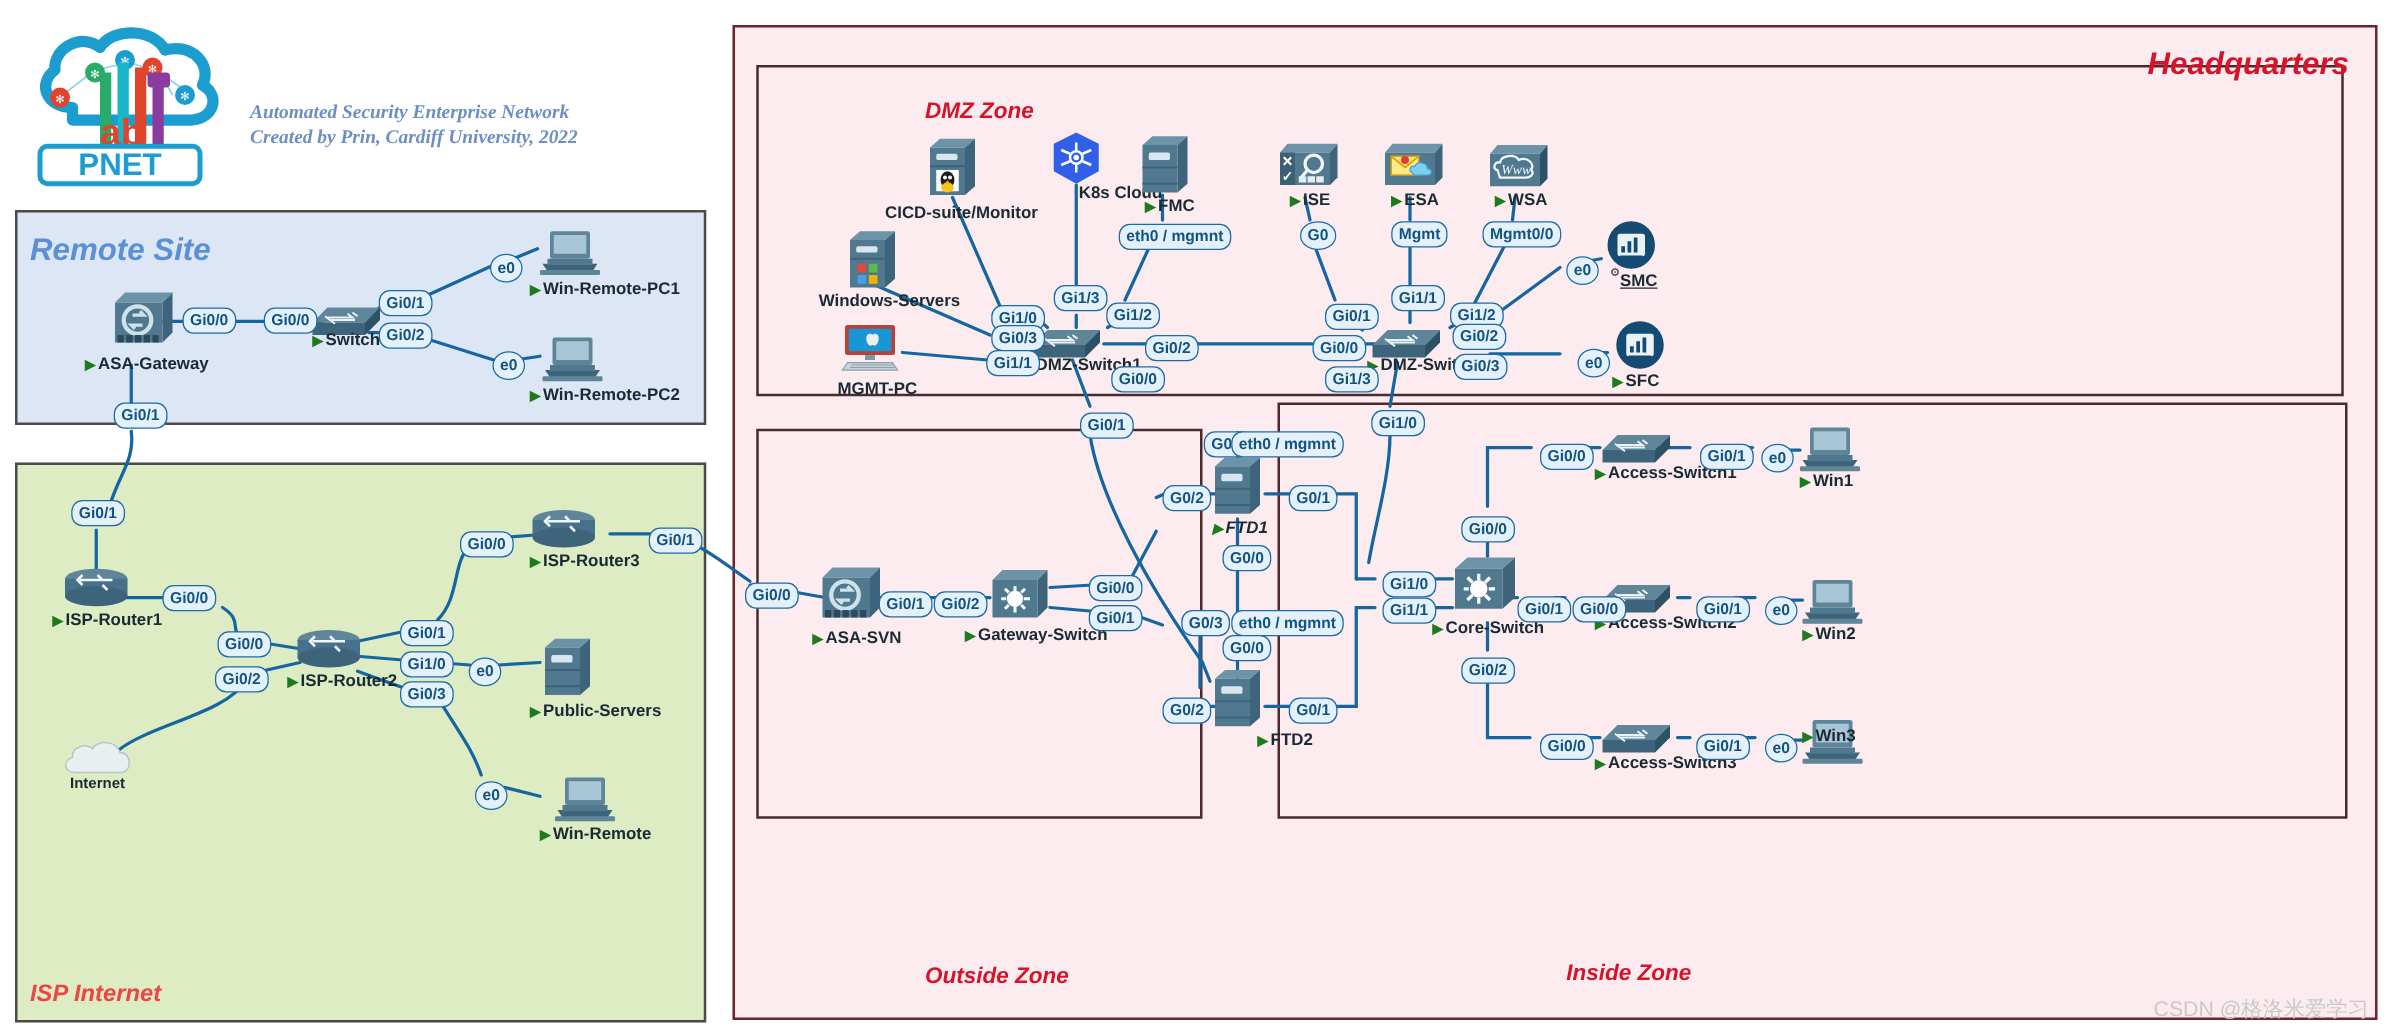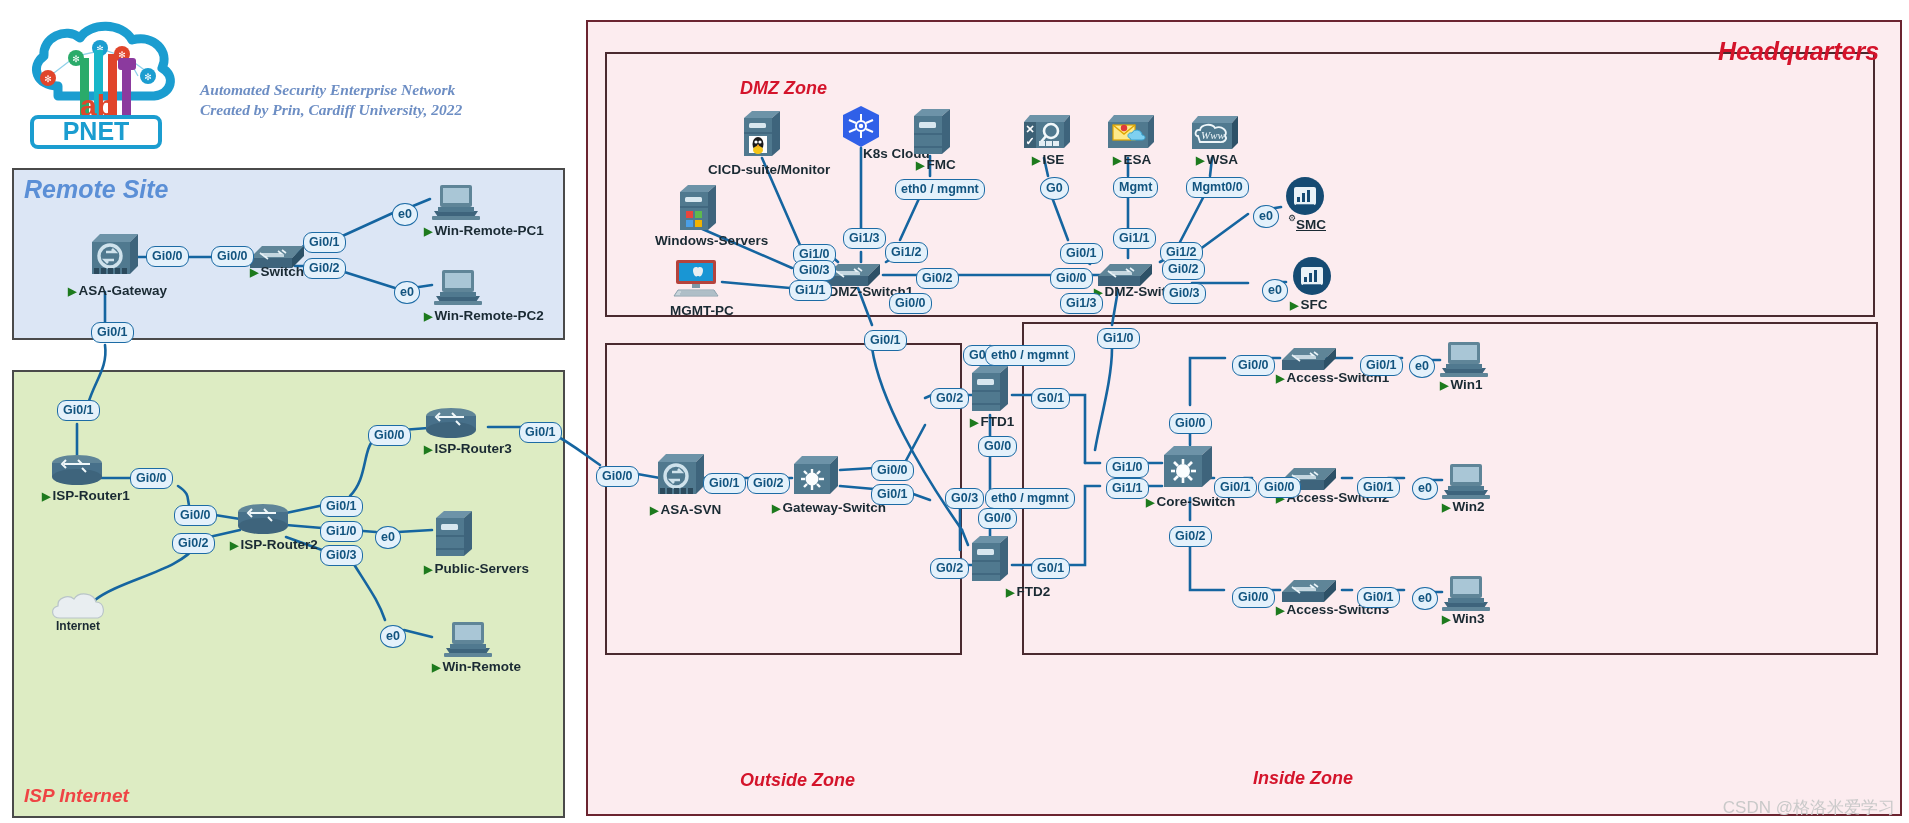--- a/index.html
+++ b/index.html
@@ -194,21 +194,21 @@
     <rect x="104" y="46" width="9" height="56" fill="#8b3a9e"></rect>
     <rect x="100" y="44" width="18" height="12" rx="3" fill="#8b3a9e"></rect>
     <text x="62" y="102" font-size="30" font-weight="bold" fill="#e0452b" font-family="Liberation Sans,sans-serif">ab</text>
     <rect x="14" y="103" width="128" height="30" rx="6" fill="none" stroke="#1b9dd0" stroke-width="4"></rect>
     <text x="78" y="126" font-size="25" font-weight="bold" fill="#1b9dd0" text-anchor="middle" font-family="Liberation Sans,sans-serif">PNET</text>
   </svg>
 
   <div class="hdr-title" style="left:200px;top:80px;">Automated Security Enterprise Network</div>
   <div class="hdr-title" style="left:200px;top:100px;">Created by Prin, Cardiff University, 2022</div>
 
-  <div class="zone-title t-remote" style="left:24px;top:175px;">Remote Site</div>
+  <div class="zone-title t-remote" style="left:24px;top:186px;">Remote Site</div>
   <div class="zone-title t-isp" style="left:24px;top:785px;">ISP Internet</div>
   <div class="zone-title t-hq" style="left:1718px;top:37px;">Headquarters</div>
   <div class="zone-title t-dmz" style="left:740px;top:78px;">DMZ Zone</div>
   <div class="zone-title t-outside" style="left:740px;top:770px;">Outside Zone</div>
   <div class="zone-title t-inside" style="left:1253px;top:768px;">Inside Zone</div>
 
   <div class="node" style="left:86px;top:228px;width:56px;height:52px;">
     <svg class="glyph" width="56" height="52" viewBox="0 0 56 52">
       <polygon points="6,14 44,14 52,6 14,6" fill="#6d93a8"></polygon>
         <polygon points="44,14 44,46 52,38 52,6" fill="#3e647c"></polygon>
@@ -546,21 +546,21 @@
   <div class="node" style="left:968px;top:363px;width:44px;height:52px;">
     <svg class="glyph" width="44" height="52" viewBox="0 0 44 52">
       <polygon points="4,10 32,10 40,3 12,3" fill="#6d93a8"></polygon>
         <polygon points="32,10 32,48 40,41 40,3" fill="#3e647c"></polygon>
       <rect x="4" y="10" width="28" height="38" fill="#50798f"></rect>
       <rect x="9" y="16" width="17" height="6" rx="1.5" fill="#d8e7ef"></rect>
       <line x1="4" y1="28" x2="32" y2="28" stroke="#3e647c" stroke-width="1.6"></line>
       <line x1="4" y1="41" x2="32" y2="41" stroke="#3e647c" stroke-width="1.6"></line>
     </svg>
   </div>
-  <div class="nlabel" style="left:970px;top:414px;">
+  <div class="nlabel" style="left:970px;top:414px;font-style:italic;">
     <span class="arrow">▶</span><span>FTD1</span></div>
 
   <div class="node" style="left:968px;top:533px;width:44px;height:52px;">
     <svg class="glyph" width="44" height="52" viewBox="0 0 44 52">
       <polygon points="4,10 32,10 40,3 12,3" fill="#6d93a8"></polygon>
         <polygon points="32,10 32,48 40,41 40,3" fill="#3e647c"></polygon>
       <rect x="4" y="10" width="28" height="38" fill="#50798f"></rect>
       <rect x="9" y="16" width="17" height="6" rx="1.5" fill="#d8e7ef"></rect>
       <line x1="4" y1="28" x2="32" y2="28" stroke="#3e647c" stroke-width="1.6"></line>
       <line x1="4" y1="41" x2="32" y2="41" stroke="#3e647c" stroke-width="1.6"></line>
@@ -652,21 +652,21 @@
 
   <div class="node" style="left:1440px;top:574px;width:52px;height:38px;">
     <svg class="glyph" width="52" height="38" viewBox="0 0 52 38">
       <rect x="10" y="2" width="32" height="22" rx="2" fill="#5f8598"></rect>
         <rect x="13" y="5" width="26" height="15" fill="#a9c6d6"></rect>
       <polygon points="4,28 48,28 44,34 8,34" fill="#3e647c"></polygon>
         <rect x="8" y="24" width="36" height="5" fill="#50798f"></rect>
       <rect x="2" y="33" width="48" height="4" rx="1" fill="#5f8598"></rect>
     </svg>
   </div>
-  <div class="nlabel" style="left:1442px;top:611px;">
+  <div class="nlabel" style="left:1442px;top:581px;">
     <span class="arrow">▶</span><span>Win3</span></div>
 
   <div id="pill-host">
       <div class="pill" style="left: 146px; top: 246px;">Gi0/0</div>
       <div class="pill" style="left: 211px; top: 246px;">Gi0/0</div>
       <div class="pill" style="left: 303px; top: 232px;">Gi0/1</div>
       <div class="pill" style="left: 303px; top: 258px;">Gi0/2</div>
       <div class="pill round" style="left: 392px; top: 203px;">e0</div>
       <div class="pill round" style="left: 394px; top: 281px;">e0</div>
       <div class="pill" style="left: 91px; top: 322px;">Gi0/1</div>

